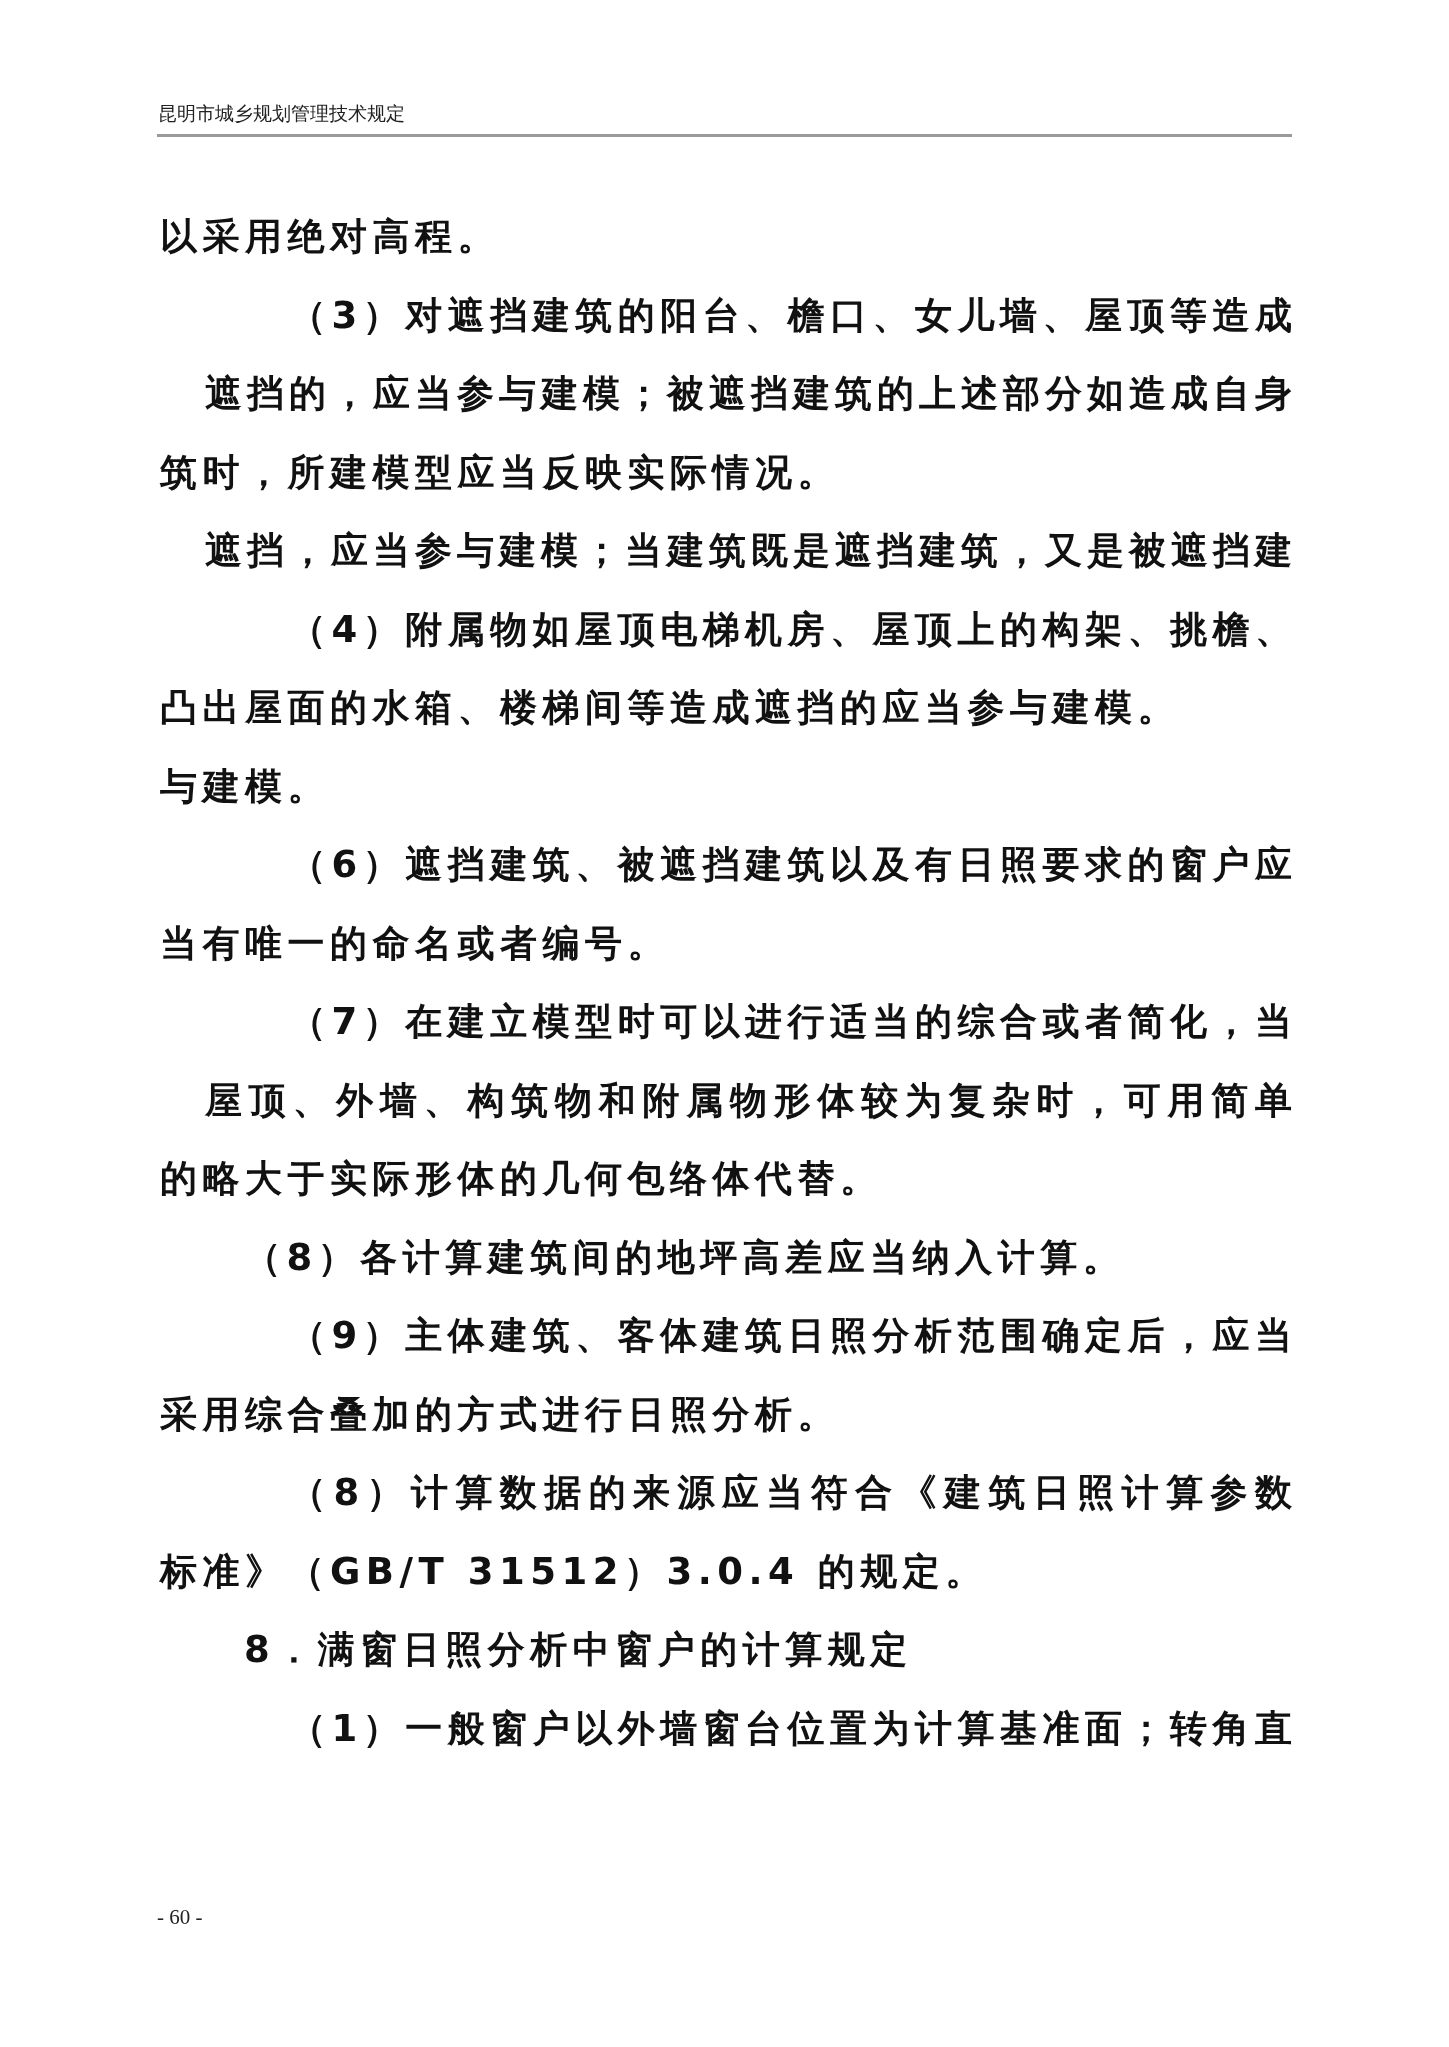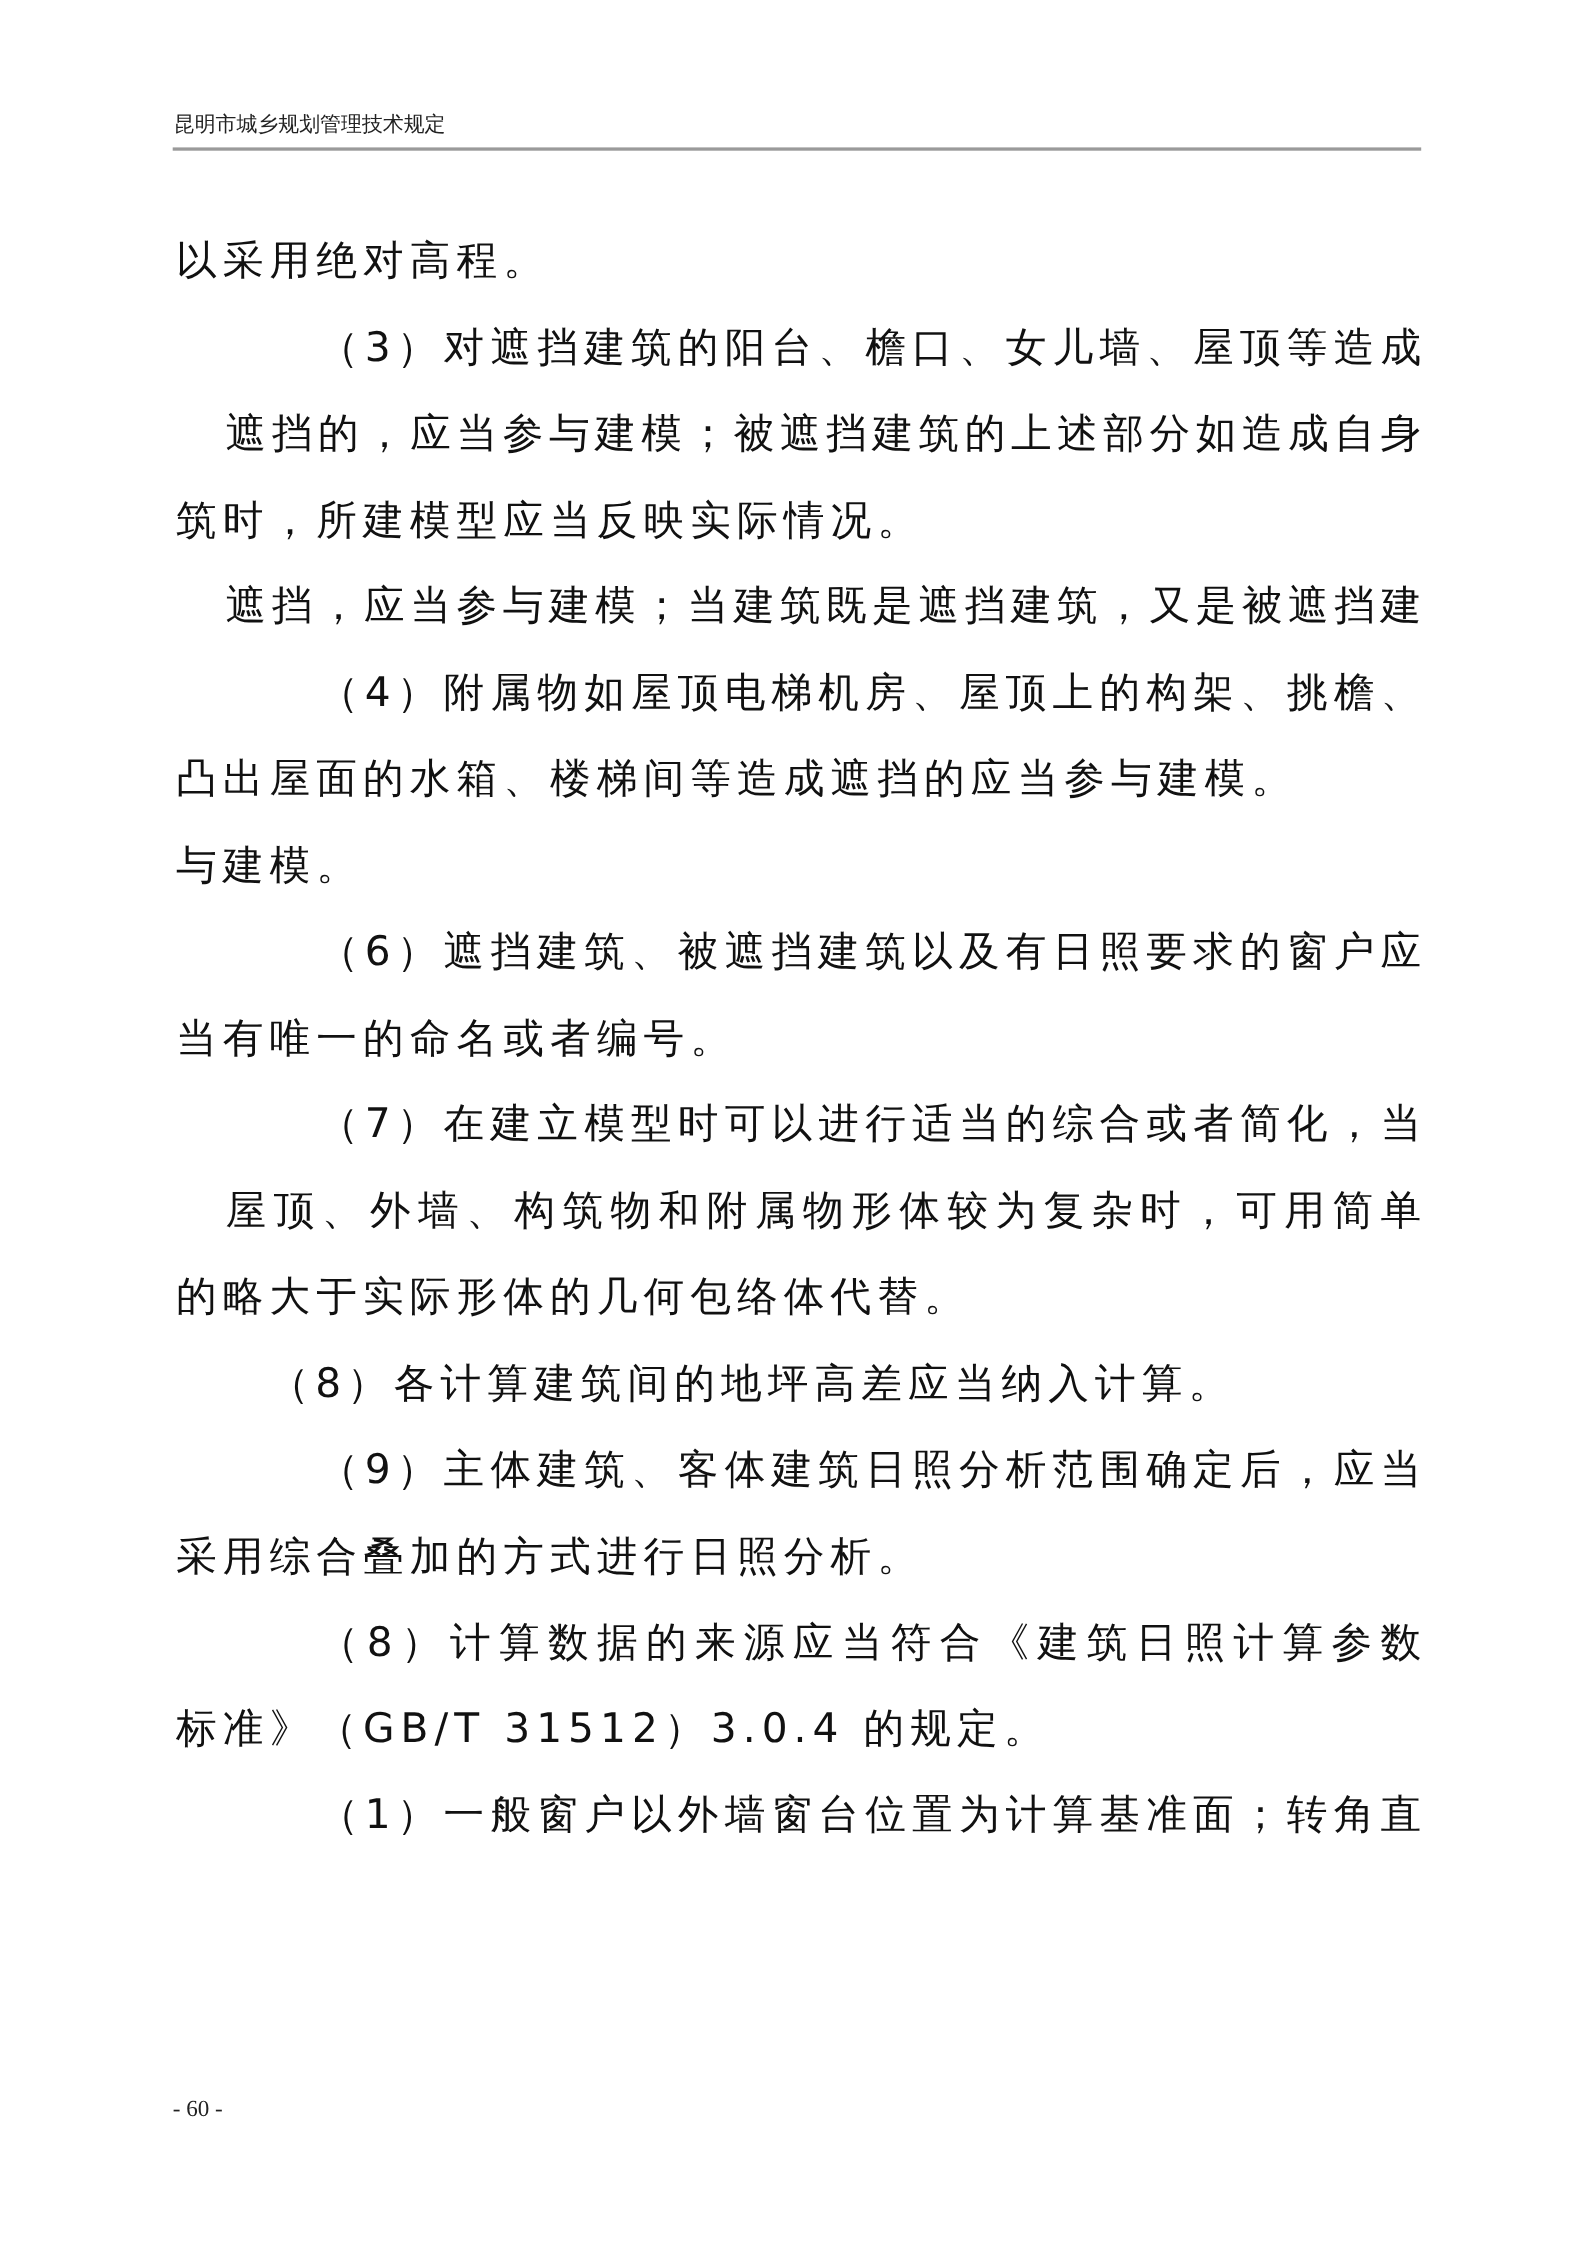--- a/index.html
+++ b/index.html
@@ -3,21 +3,21 @@
 <meta charset="utf-8">
 <style>
   html, body { margin:0; padding:0; background:#ffffff; }
   body { width:1449px; height:2047px; position:relative; overflow:hidden;
          font-family:"DejaVu Serif","Liberation Serif",serif; color:#111; }
   .header-title { position:absolute; left:158px; top:96px; font-size:19px; line-height:34px;
                   letter-spacing:0px; color:#222; font-family:"DejaVu Sans","Liberation Sans",sans-serif; }
   .header-rule { position:absolute; left:157px; top:134px; width:1135px; height:3px; background:#9a9a9a; }
   .body-text { position:absolute; left:160px; top:198px; width:1132px; }
   .line { height:78.5px; line-height:78.5px; font-size:37px; white-space:nowrap; letter-spacing:5.5px;
-          font-family:"DejaVu Sans","Liberation Sans",sans-serif; color:#111; }
+          font-family:"DejaVu Sans","Liberation Sans",sans-serif; color:#111;font-weight:bold; }
   .line.indent { padding-left:84px; }
   .line.justify { text-align:justify; text-align-last:justify; letter-spacing:0;margin-left:45px; }
   .page-number { position:absolute; left:157px; top:1904px; font-size:21px; line-height:26px;
                  font-family:"Liberation Serif","DejaVu Serif",serif; color:#222;text-align:center; }
 </style>
 </head>
 <body>
 
 <div class="header-title">昆明市城乡规划管理技术规定</div>
 <div class="header-rule"></div>
@@ -34,16 +34,17 @@
   <div class="line indent justify">（6）遮挡建筑、被遮挡建筑以及有日照要求的窗户应</div>
   <div class="line">当有唯一的命名或者编号。</div>
   <div class="line indent justify">（7）在建立模型时可以进行适当的综合或者简化，当</div>
   <div class="line justify">屋顶、外墙、构筑物和附属物形体较为复杂时，可用简单</div>
   <div class="line">的略大于实际形体的几何包络体代替。</div>
   <div class="line indent">（8）各计算建筑间的地坪高差应当纳入计算。</div>
   <div class="line indent justify">（9）主体建筑、客体建筑日照分析范围确定后，应当</div>
   <div class="line">采用综合叠加的方式进行日照分析。</div>
   <div class="line indent justify">（8）计算数据的来源应当符合《建筑日照计算参数</div>
   <div class="line">标准》（GB/T 31512）3.0.4 的规定。</div>
+  <div class="line indent">8．满窗日照分析中窗户的计算规定</div>
   <div class="line indent justify">（1）一般窗户以外墙窗台位置为计算基准面；转角直</div>
 </div>
 
 <div class="page-number">- 60 -</div>
 
 </body></html>

